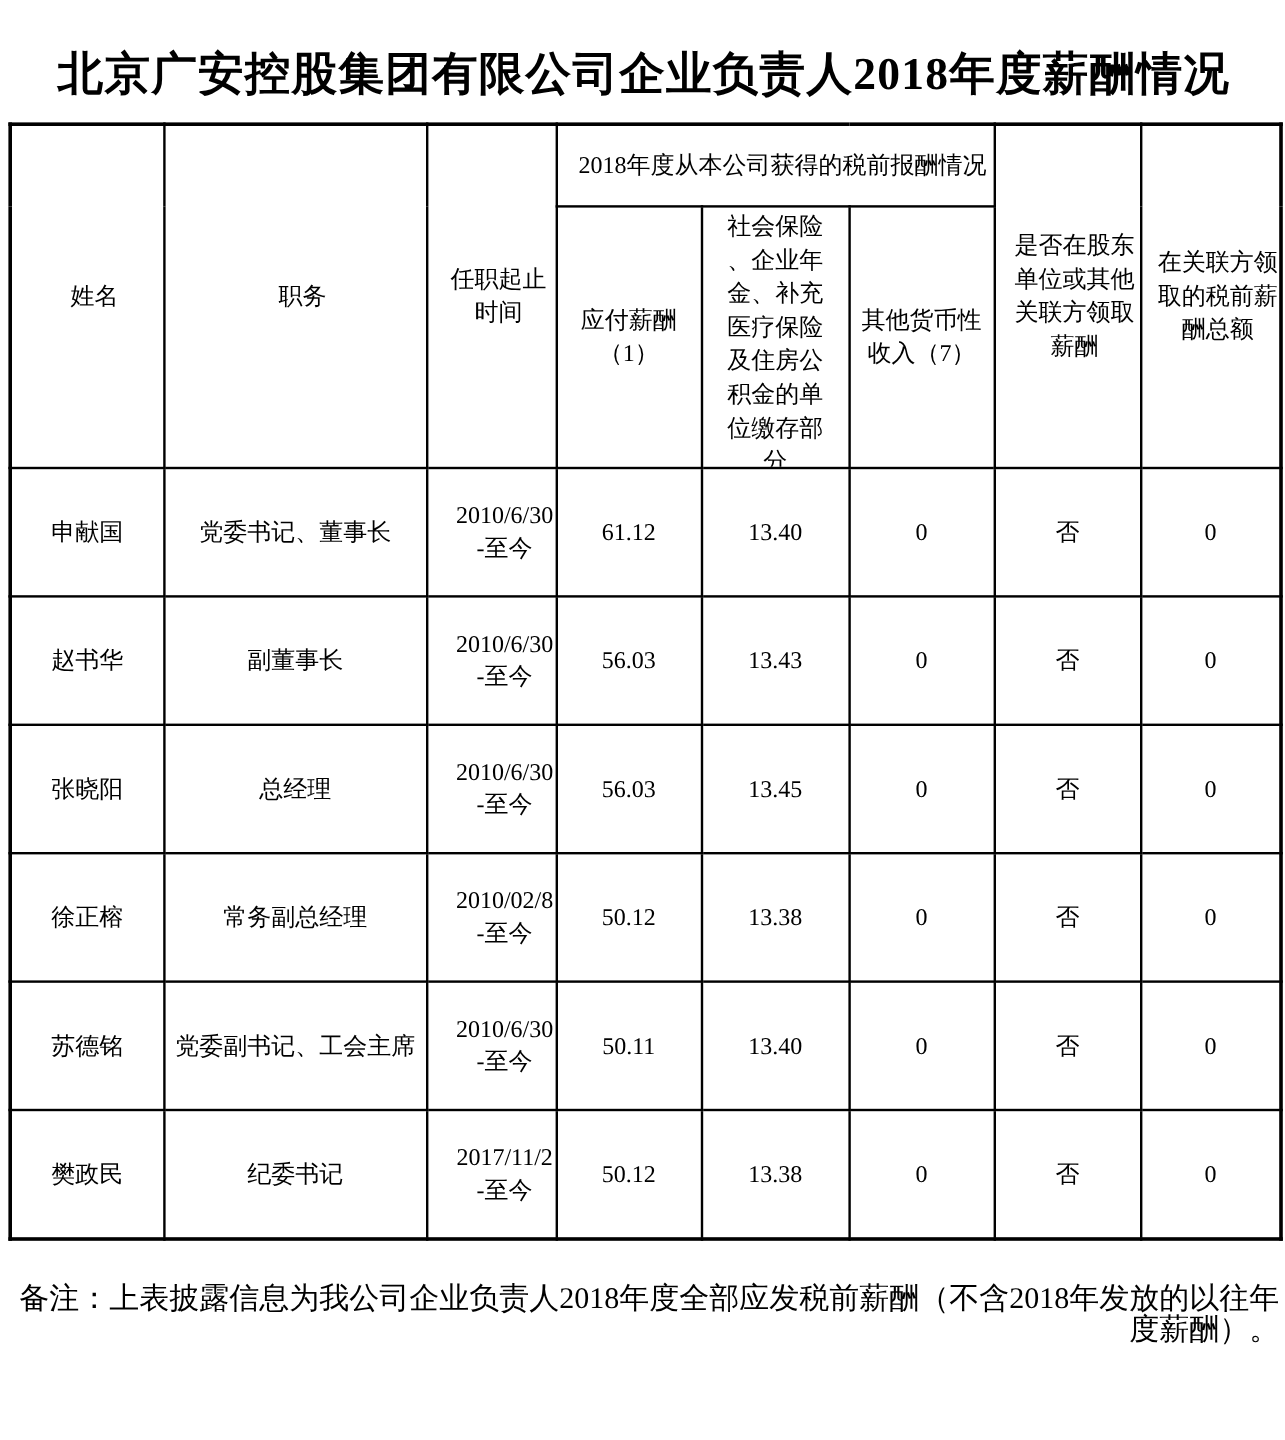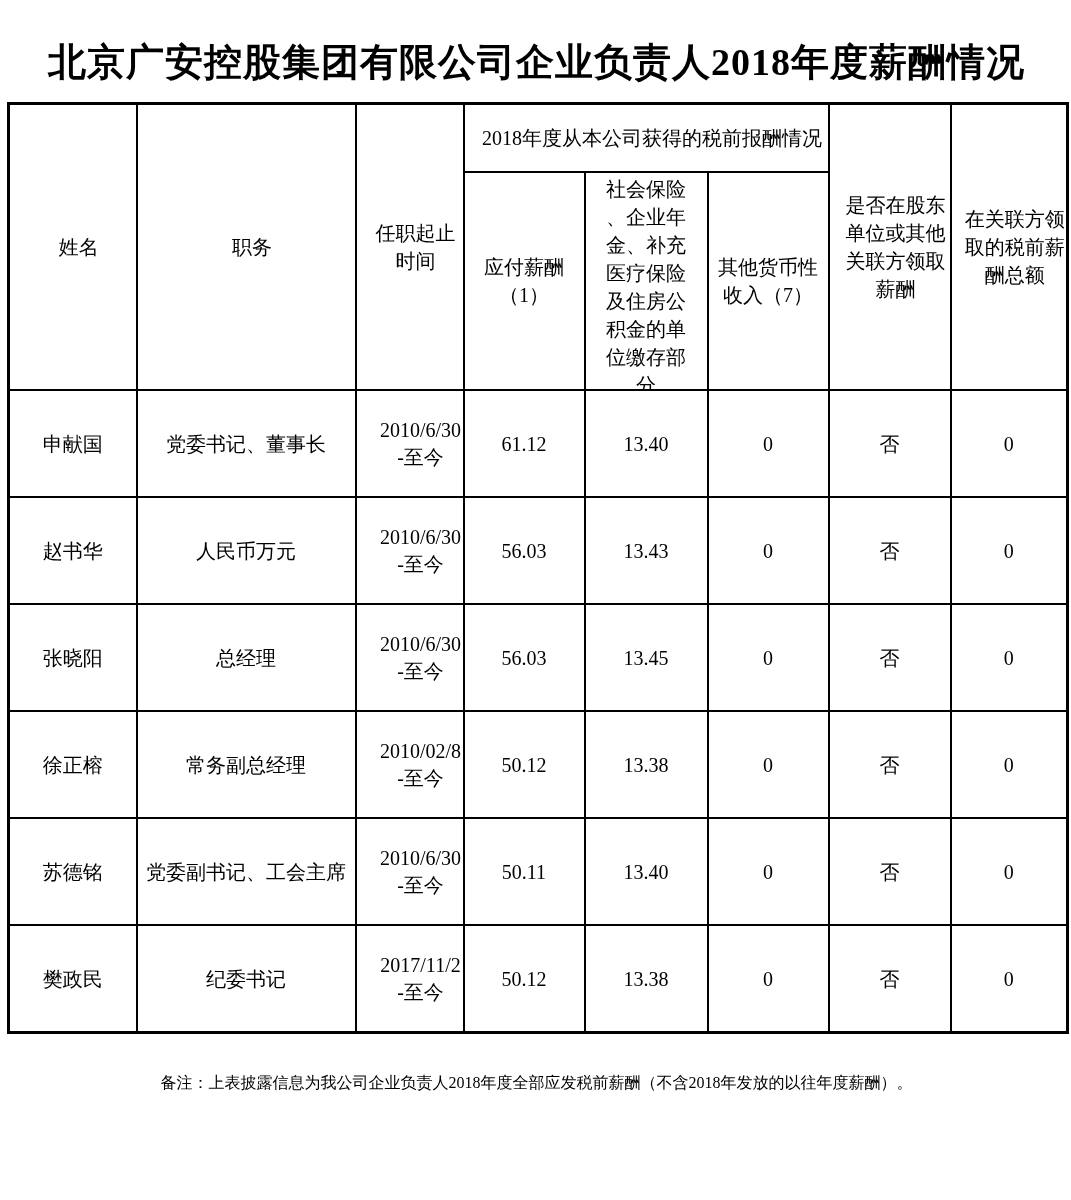--- a/index.html
+++ b/index.html
@@ -65,23 +65,23 @@
   th.clip-th .clip {
     height: 214px;
     overflow: hidden;
     padding: 2px 12px 0 12px;
     line-break: anywhere;
     word-break: break-all;
   }
   td.tenure span { display: block; line-height: 27px; padding-left: 22px; }
   .footnote {
     margin-top: 36px;
-    font-size: 16px;
+    font-size: 25px;
     line-height: 26px;
-    text-align: center;
+    text-align: right;
   }
 </style>
 </head>
 <body>
 
 <div class="page">
 
   <h1 class="doc-title">北京广安控股集团有限公司企业负责人2018年度薪酬情况</h1>
 
 
@@ -122,21 +122,21 @@
           <span>-至今</span>
         </td>
         <td>61.12</td>
         <td>13.40</td>
         <td>0</td>
         <td>否</td>
         <td>0</td>
       </tr>
       <tr>
         <td>赵书华</td>
-        <td>人民币万元</td>
+        <td>副董事长</td>
         <td class="tenure">
           <span>2010/6/30</span>
           <span>-至今</span>
         </td>
         <td>56.03</td>
         <td>13.43</td>
         <td>0</td>
         <td>否</td>
         <td>0</td>
       </tr>

